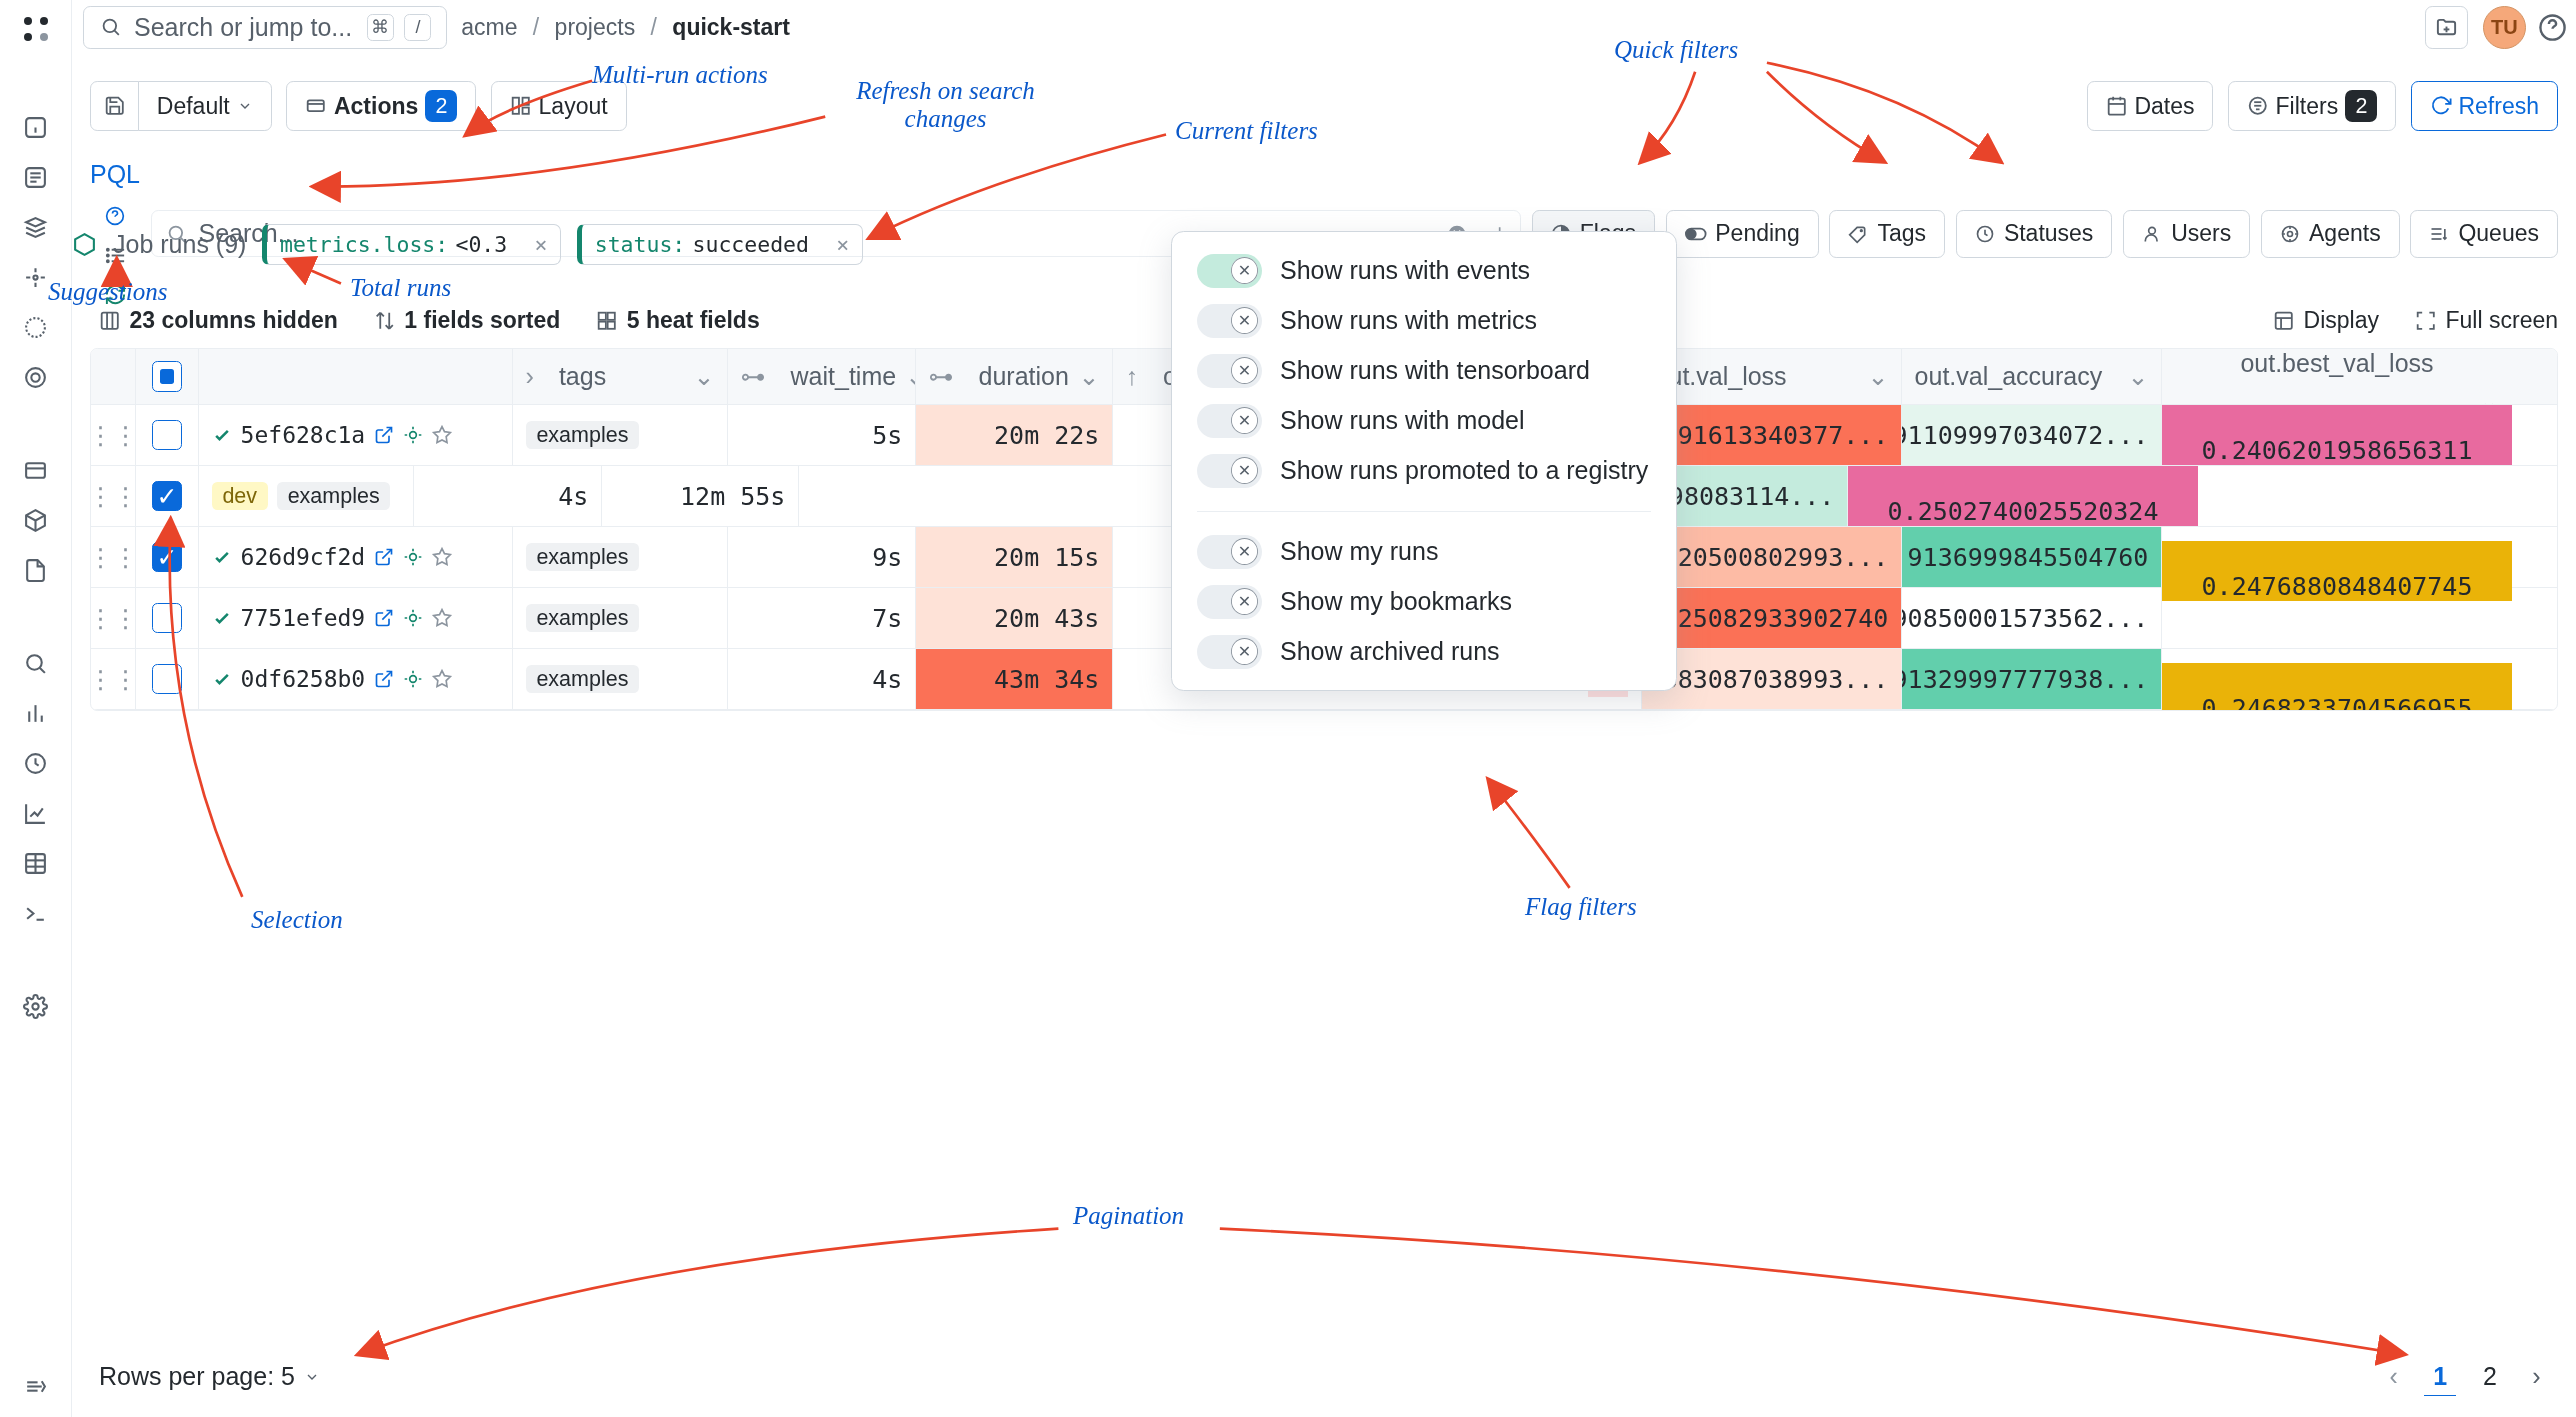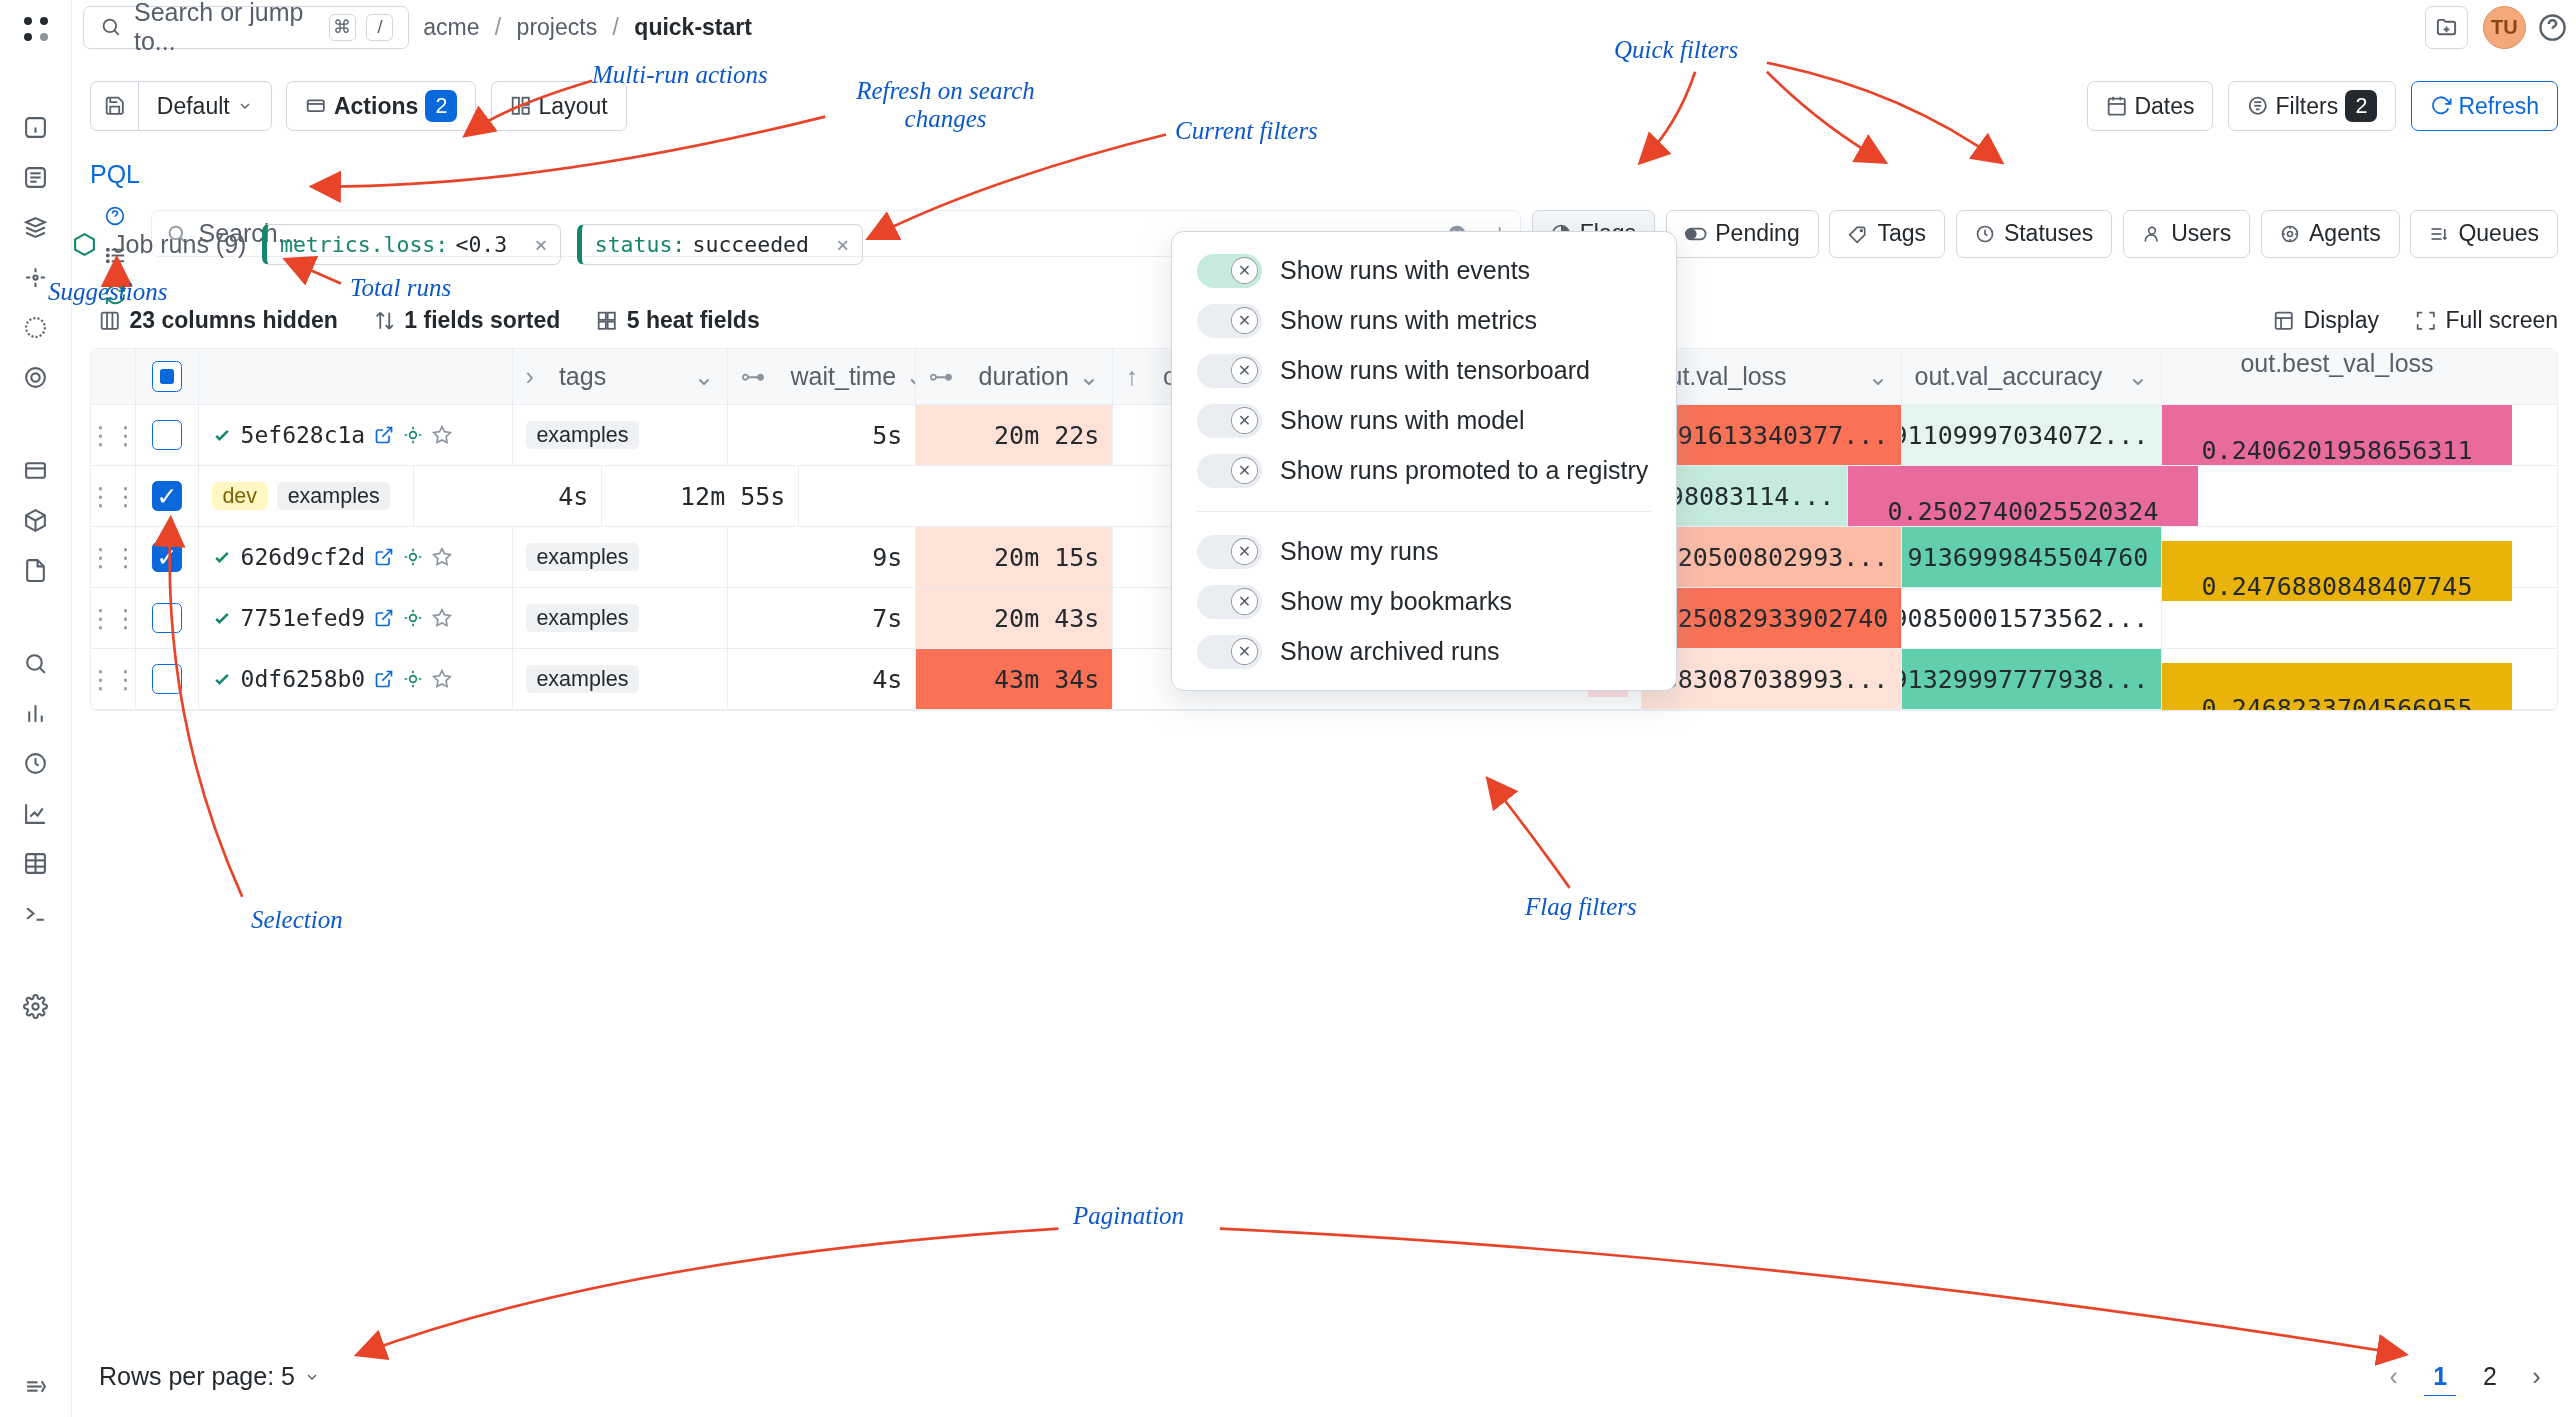--- a/index.html
+++ b/index.html
@@ -8,21 +8,21 @@
 .btn { display: inline-flex; align-items: center; gap: 7.2px; padding: 7.2px 18px; background: #fff; border: 0.9px solid #d0d7de; border-radius: 7.2px; cursor: pointer; font-size: 23px; height: 50px; }
 .btn-primary { border: 1.8px solid #0969da; color: #0969da; }
 .kbd { display:inline-flex; align-items:center; justify-content:center; width:27px; height:27px; border:0.9px solid #d0d7de; border-radius:5.4px; font-size:18px; color:#57606a;}
 .icon { display:inline-flex; align-items:center; justify-content:center; width:25px; height:25px; color:#57606a; }
 .pill { display:inline-flex; align-items:center; background:#eff1f3; border-radius:5.4px; padding: 1.8px 10.8px; font-size:21.5px; color:#24292e; }
 .badge { display:inline-flex; align-items:center; justify-content:center; min-width:32px; height:32px; background:#0969da; color:#fff; border-radius:7.2px; font-size:21.5px; font-weight:500; padding:0 9px;}
 .badge-dark { background:#24292e; }
 .sidebar { position:absolute; left:0; top:0; width:72px; height:100%; border-right:0.9px solid #eaeef2; display:flex; flex-direction:column; align-items:center; padding-top:10.8px; gap:25px; }
 .sidebar .gap { height:18px; }
 .topbar { position:absolute; left:72px; top:0; right:0; height:54px; display:flex; align-items:center; padding:0 10.8px; gap:14.4px;}
-.search-box { width:326px; height:43px; border:0.9px solid #d0d7de; border-radius:7.2px; display:flex; align-items:center; padding:0 14.4px; gap:10.8px; color:#57606a;}
+.search-box { width:364px; height:43px; border:0.9px solid #d0d7de; border-radius:7.2px; display:flex; align-items:center; padding:0 14.4px; gap:10.8px; color:#57606a;}
 .crumb { color:#57606a; font-size:23px; }
 .crumb .sep { margin:0 9px; color:#8c959f; }
 .crumb .last { color:#24292e; font-weight:600; }
 .avatar { width:43px; height:43px; border-radius:50%; background:#f5a87a; display:flex; align-items:center; justify-content:center; font-weight:600; color:#8b4513; font-size:20px; border:1.8px solid #d49464;}
 .toolbar1 { position:absolute; left:90px; top:81px; right:18px; display:flex; align-items:center; gap:14.4px; }
 .btn-group { display:flex; }
 .btn-group > * { border-radius:0; margin-left:-0.9px;}
 .btn-group > *:first-child { border-radius:7.2px 0 0 7.2px; margin-left:0;}
 .btn-group > *:last-child { border-radius:0 7.2px 7.2px 0;}
 .toolbar2 { position:absolute; left:90px; top:160px; right:18px; display:flex; align-items:center; gap:10.8px; }

